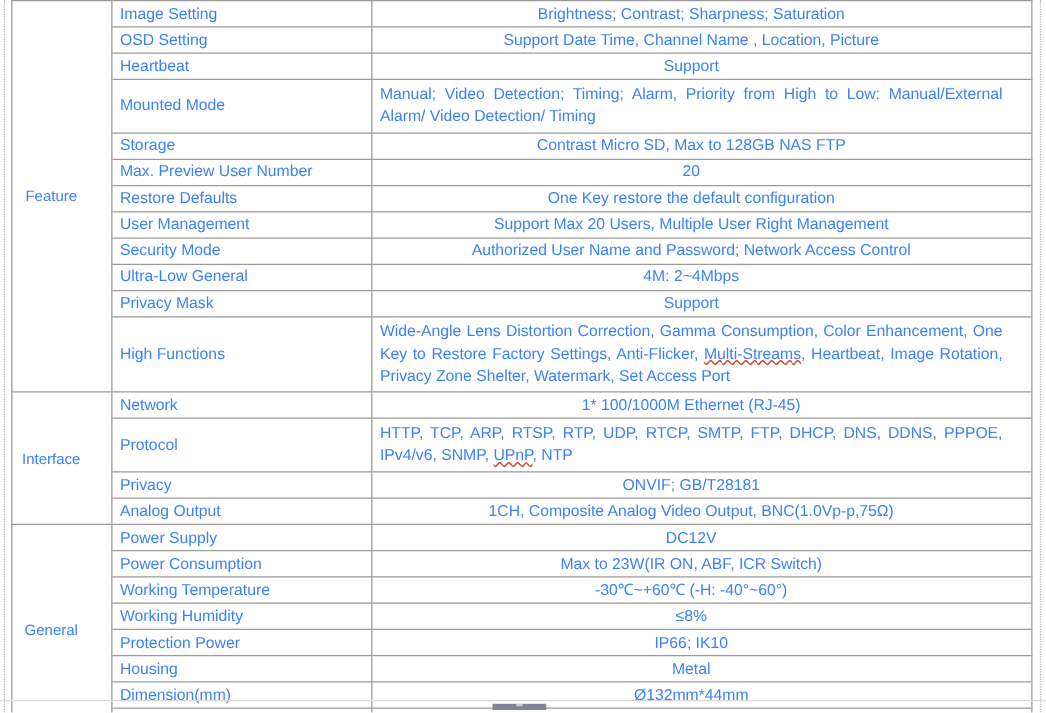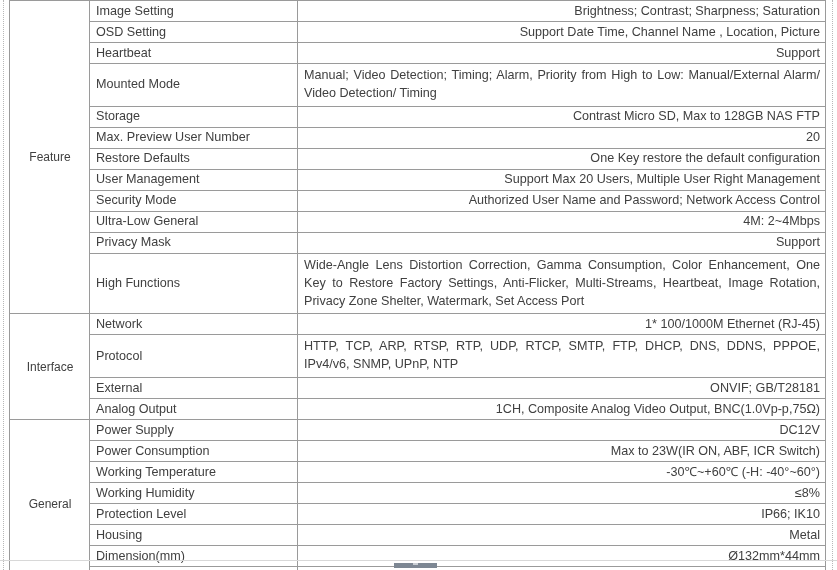--- a/index.html
+++ b/index.html
@@ -42,57 +42,58 @@
     font-size: 12.4px;
     line-height: 1.18;
   }
 
   table.spec col.c1 { width: 80px;  }
   table.spec col.c2 { width: 208px; }
   table.spec col.c3 { width: 528px; }
 
   table.spec td {
     border: 1px solid #9a9a9a;
-    padding: 2px 5px 2px 6px;
+    padding: 2px 23px 2px 6px;
     vertical-align: middle;
     height: 16px;
-    color: #404040;
+    color: #3b82f6;
     word-wrap: break-word;
   }
 
   
   td.group {
     text-align: center;
     vertical-align: middle;
     font-size: 12px;
   }
 
   td.item {
     text-align: left;
     padding-left: 10px;
     font-size: 12.6px;
   }
 
   td.val {
-    text-align: right;
+    text-align: center;
     padding-left: 7px;
     font-size: 12.6px;
   }
 
   
   td.val.justify {
     text-align: justify;
     text-align-last: left;
     line-height: 1.42;
     padding-top: 3px;
     padding-bottom: 3px;
   }
 
   
   .misspell {
+    text-decoration: underline;
     text-decoration-style: wavy;
     text-decoration-color: #e03b1f;
     text-decoration-thickness: 1px;
     text-underline-offset: 1px;
   }
 
   
   .bottom-thumb {
     position: absolute;
     left: 394px;
@@ -196,21 +197,21 @@
         <td class="val">1* 100/1000M Ethernet (RJ-45)</td>
       </tr>
       <tr>
         <td class="item">Protocol</td>
         <td class="val justify">
           <span>HTTP,  TCP,  ARP,  RTSP,  RTP,  UDP,  RTCP,  SMTP,  FTP,  DHCP,  DNS,  DDNS,  PPPOE,</span>
           <span>IPv4/v6, SNMP,&nbsp;</span><span class="misspell">UPnP</span><span>, NTP</span>
         </td>
       </tr>
       <tr>
-        <td class="item">External</td>
+        <td class="item">Privacy</td>
         <td class="val">ONVIF; GB/T28181</td>
       </tr>
       <tr>
         <td class="item">Analog Output</td>
         <td class="val">1CH, Composite Analog Video Output, BNC(1.0Vp-p,75Ω)</td>
       </tr>
 
       <tr>
         <td class="group" rowspan="8">General</td>
         <td class="item">Power Supply</td>
@@ -222,21 +223,21 @@
       </tr>
       <tr>
         <td class="item">Working Temperature</td>
         <td class="val">-30℃~+60℃ (-H: -40°~60°)</td>
       </tr>
       <tr>
         <td class="item">Working Humidity</td>
         <td class="val">≤8%</td>
       </tr>
       <tr>
-        <td class="item">Protection Level</td>
+        <td class="item">Protection Power</td>
         <td class="val">IP66; IK10</td>
       </tr>
       <tr>
         <td class="item">Housing</td>
         <td class="val">Metal</td>
       </tr>
       <tr>
         <td class="item">Dimension(mm)</td>
         <td class="val">Ø132mm*44mm</td>
       </tr>

